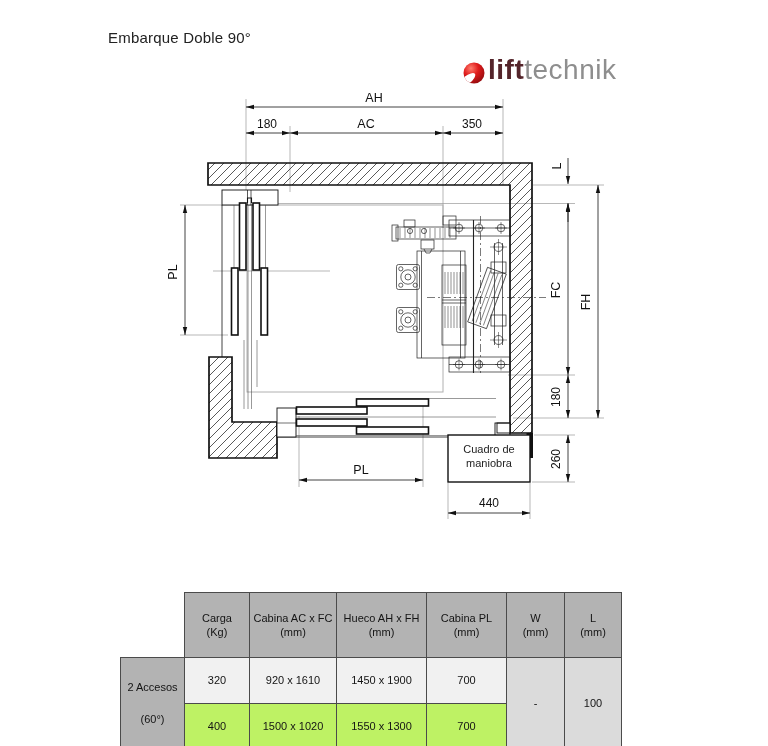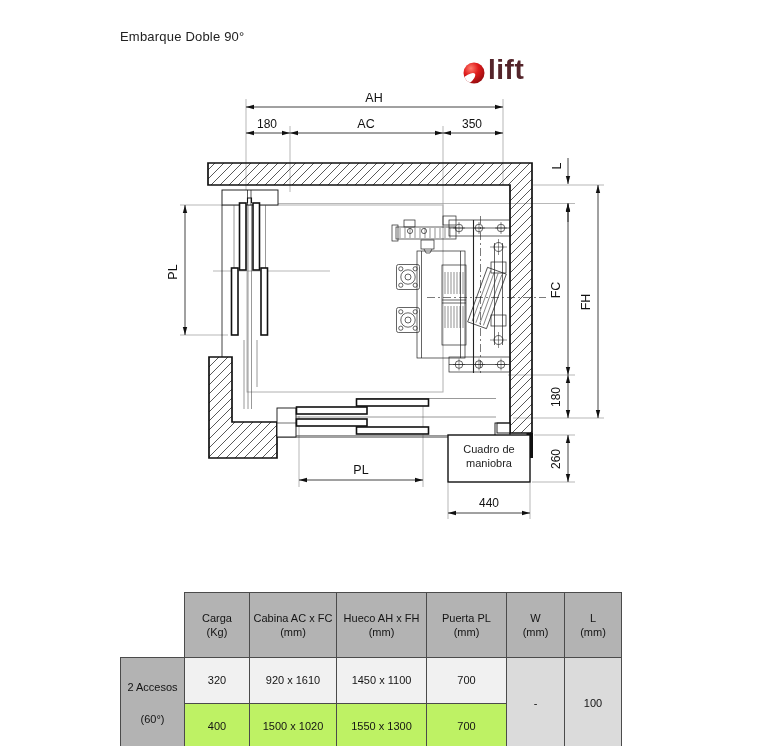--- a/index.html
+++ b/index.html
@@ -1,17 +1,17 @@
 <!DOCTYPE html>
 <html><head>
 <meta charset="utf-8">
 <style>
   html,body{margin:0;padding:0;background:#fff;}
   body{width:768px;height:746px;position:relative;font-family:"Liberation Sans",sans-serif;overflow:hidden;}
-  .doc-title{position:absolute;left:120px;top:29px;font-size:13px;color:#222;letter-spacing:.2px;}
+  .doc-title{position:absolute;left:108px;top:29px;font-size:15px;color:#222;letter-spacing:.2px;}
   .logo{position:absolute;left:462px;top:16px;height:36px;display:flex;align-items:center;margin-top:36px;}
   .logo-ball{margin-right:2px;}
   .logo-word{font-size:28px;letter-spacing:.5px;line-height:1;}
   .logo-lift{color:#54242a;font-weight:bold;}
   .logo-technik{color:#8e8e8e;}
   svg.plan{position:absolute;left:0;top:0;pointer-events:none;}
   .plan text{font-family:"Liberation Sans",sans-serif;}
 
   table.spec{position:absolute;left:120px;top:592px;border-collapse:collapse;table-layout:fixed;}
   table.spec td,table.spec th{border:1.5px solid #4b4b4b;font-size:11px;color:#141414;text-align:center;vertical-align:middle;padding:3px;font-weight:normal;}
@@ -39,20 +39,21 @@
       <clipPath id="ballclip">
           <circle cx="12" cy="19" r="10.5"></circle>
         </clipPath>
     </defs>
     <circle cx="12" cy="19" r="10.5" fill="url(#ballg)"></circle>
     <g clip-path="url(#ballclip)">
       <ellipse cx="5" cy="26" rx="10" ry="4" fill="#ffffff" transform="rotate(-38 5 26)"></ellipse>
     </g>
   </svg>
   <span class="logo-word logo-lift">lift</span>
+    <span class="logo-word logo-technik">technik</span>
 </div>
 
 <svg class="plan" width="768" height="570" viewBox="0 0 768 570">
   <defs>
     <pattern id="hatch" width="9" height="9" patternUnits="userSpaceOnUse">
       <path d="M0,9 L9,0" stroke="#2e2e2e" stroke-width="0.8"></path>
     </pattern>
     <marker id="aE" orient="auto" markerWidth="12" markerHeight="8" refX="10.5" refY="4">
       <path d="M0.5,1.3 L10.5,4 L0.5,6.7 Z" fill="#111"></path>
     </marker>
@@ -258,40 +259,40 @@
         </th>
     <th>
           <div>Cabina AC x FC</div>
           <div>(mm)</div>
         </th>
     <th>
           <div>Hueco AH x FH</div>
           <div>(mm)</div>
         </th>
     <th>
-          <div>Puerta PL</div>
+          <div>Cabina PL</div>
           <div>(mm)</div>
         </th>
     <th>
           <div>W</div>
           <div>(mm)</div>
         </th>
     <th>
           <div>L</div>
           <div>(mm)</div>
         </th>
   </tr>
   <tr class="r1">
     <td class="lbl" rowspan="2">
           <div>2 Accesos</div>
           <div>(60°)</div>
         </td>
     <td class="val">320</td>
     <td class="val">920 x 1610</td>
-    <td class="val">1450 x 1100</td>
+    <td class="val">1450 x 1900</td>
     <td class="val">700</td>
     <td class="merged" rowspan="2">-</td>
     <td class="merged" rowspan="2">100</td>
   </tr>
   <tr class="r2">
     <td class="val">400</td>
     <td class="val">1500 x 1020</td>
     <td class="val">1550 x 1300</td>
     <td class="val">700</td>
   </tr>

